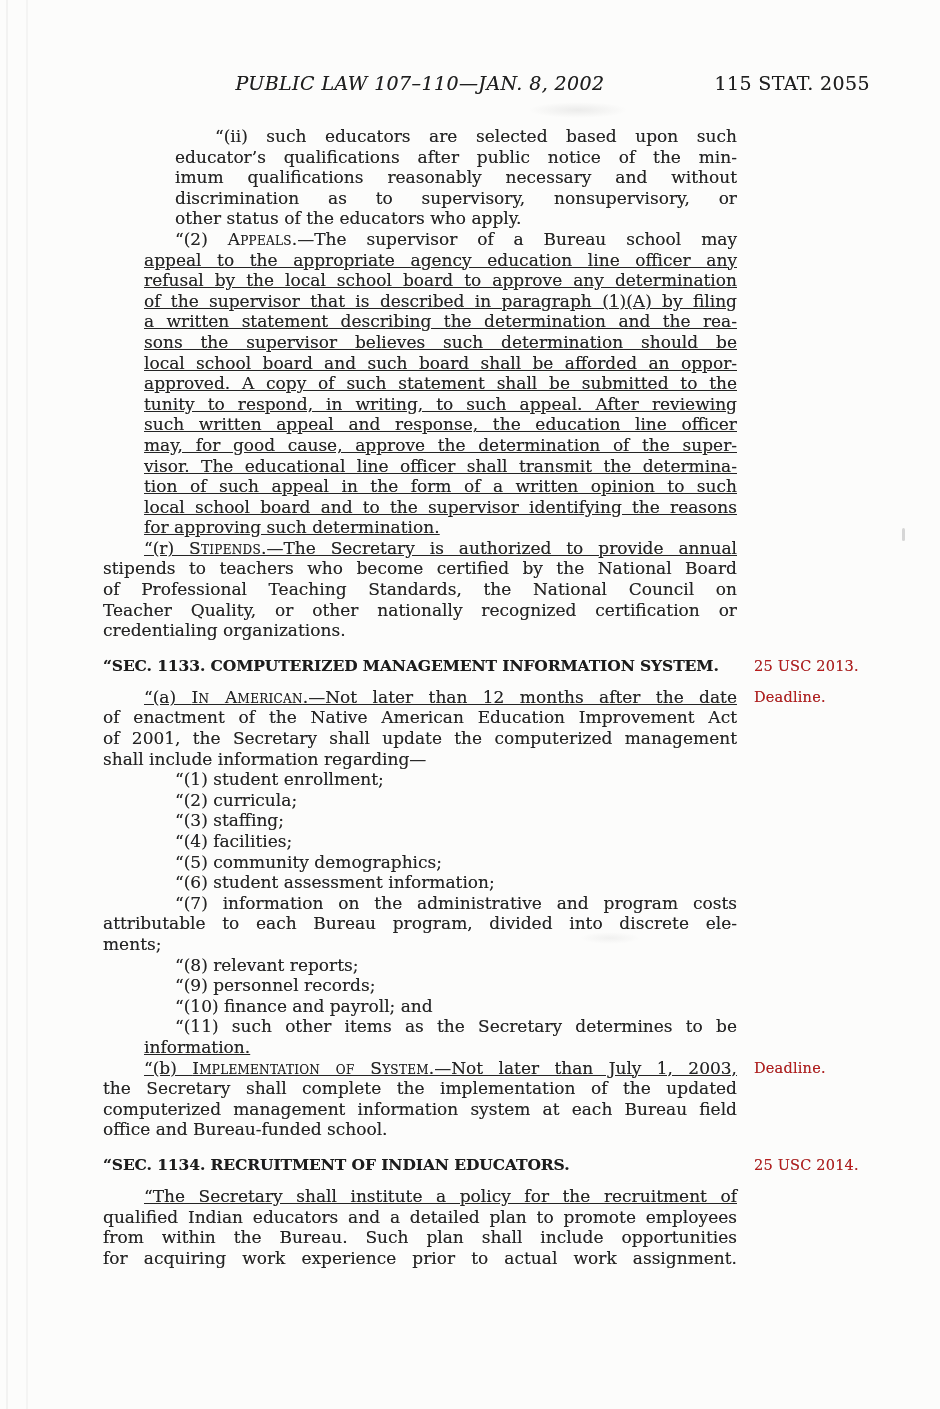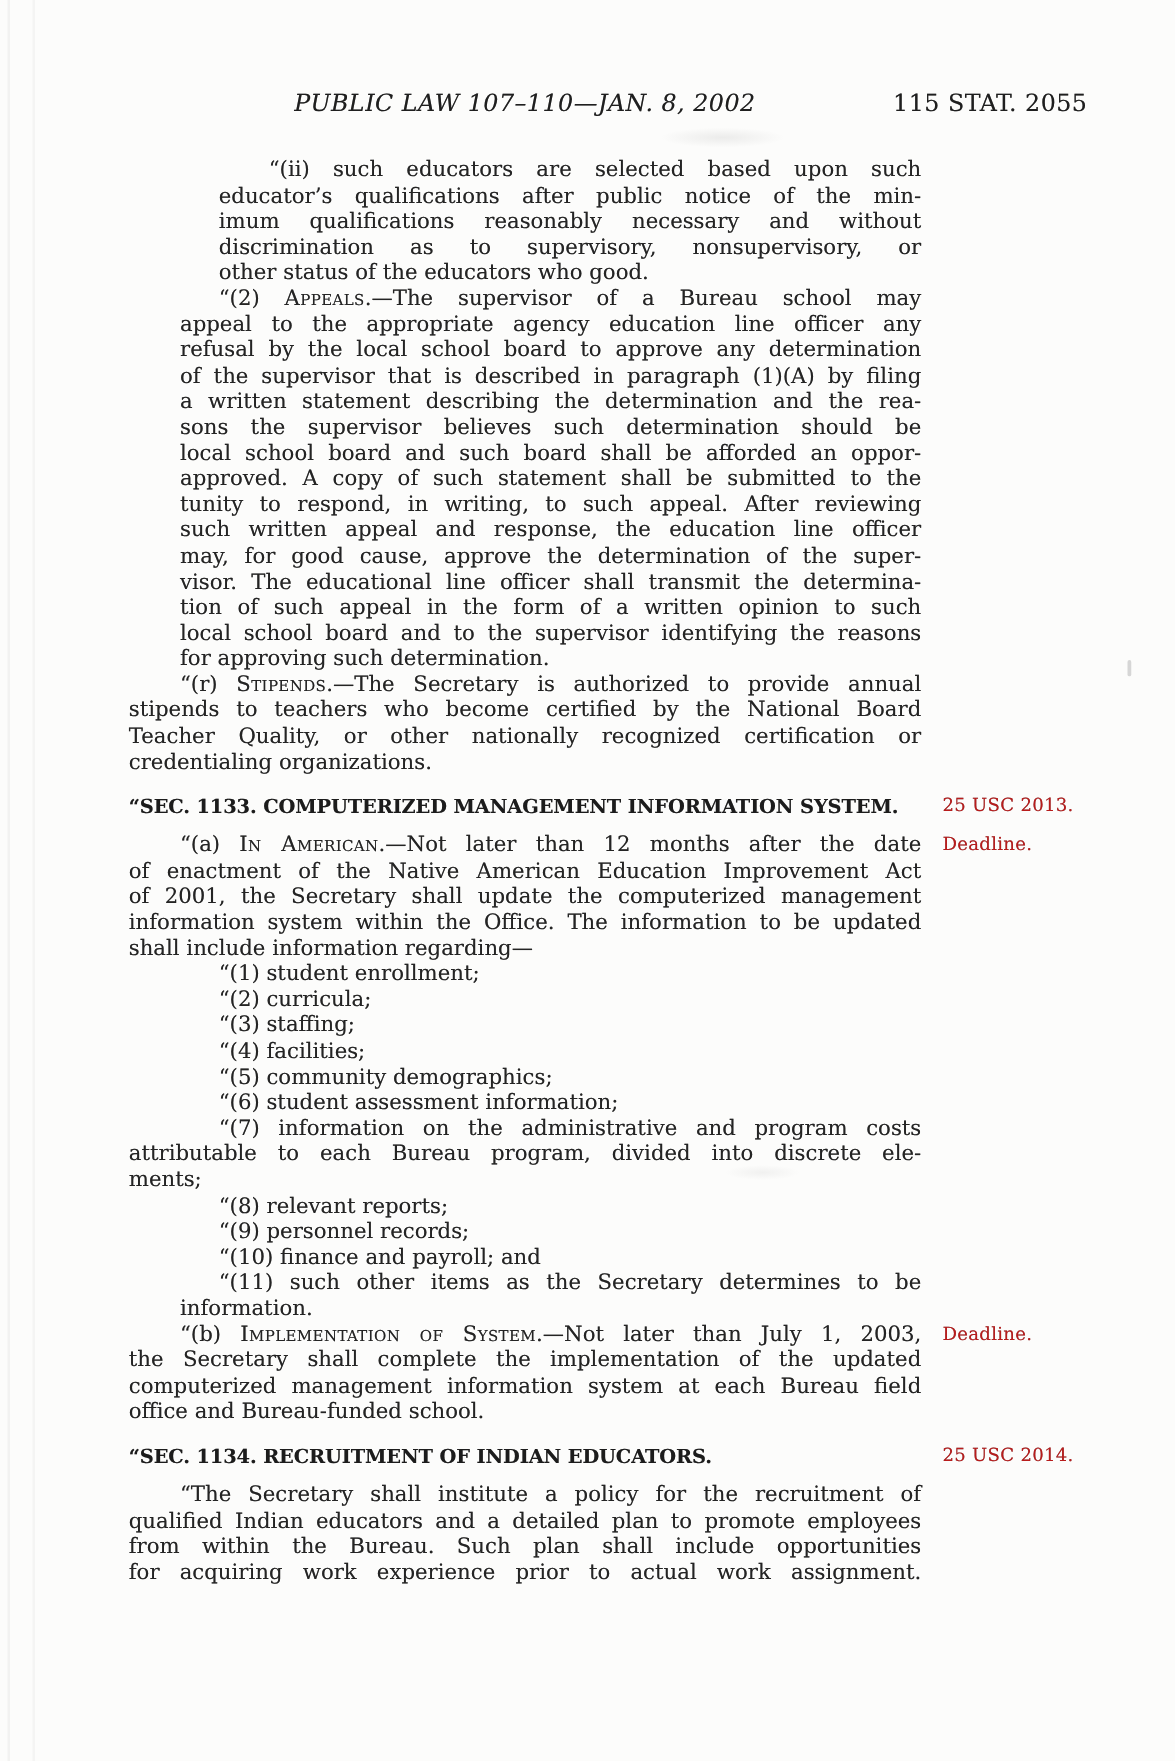--- a/index.html
+++ b/index.html
@@ -25,21 +25,21 @@
   
   .column {
     position:absolute; left:103px; top:126px; width:634px;
     font-size:17px; line-height:20.6px; color:#242424;
     text-shadow:0 0 0.5px rgba(40,40,40,0.5);
   }
   .para { position:relative; }
   .line { text-align:justify; text-align-last:justify; }
   .line.nojust { text-align-last:left; }
   .ind0 { padding-left:0; }
-  .ind1 { padding-left:41px; }
+  .ind1 { padding-left:41px;text-decoration:underline; }
   .ind2 { padding-left:72px; }
   .ind3 { padding-left:112px; }
   .sc { font-variant:small-caps; letter-spacing:0.3px; }
 
   .heading {
     position:relative; font-weight:bold; font-size:15.5px; line-height:20px;
     letter-spacing:-0.1px; margin:15px 0 11px 0; color:#1c1c1c;
     text-align:left; text-align-last:left;
   }
   .note {
@@ -73,21 +73,21 @@
     <span class="law-title">PUBLIC LAW 107–110—JAN. 8, 2002</span>
   </div>
   <span class="stat-number">115 STAT. 2055</span>
 
   <div class="column">
       <div class="para">
         <div class="line ind3">“(ii) such educators are selected based upon such</div>
         <div class="line ind2">educator’s qualifications after public notice of the min-</div>
         <div class="line ind2">imum qualifications reasonably necessary and without</div>
         <div class="line ind2">discrimination as to supervisory, nonsupervisory, or</div>
-        <div class="line ind2 nojust">other status of the educators who good.</div>
+        <div class="line ind2 nojust">other status of the educators who apply.</div>
       </div>
       <div class="para">
         <div class="line ind2">“(2) <span class="sc">Appeals</span>.—The supervisor of a Bureau school may</div>
         <div class="line ind1">appeal to the appropriate agency education line officer any</div>
         <div class="line ind1">refusal by the local school board to approve any determination</div>
         <div class="line ind1">of the supervisor that is described in paragraph (1)(A) by filing</div>
         <div class="line ind1">a written statement describing the determination and the rea-</div>
         <div class="line ind1">sons the supervisor believes such determination should be</div>
         <div class="line ind1">local school board and such board shall be afforded an oppor-</div>
         <div class="line ind1">approved. A copy of such statement shall be submitted to the</div>
@@ -95,30 +95,30 @@
         <div class="line ind1">such written appeal and response, the education line officer</div>
         <div class="line ind1">may, for good cause, approve the determination of the super-</div>
         <div class="line ind1">visor. The educational line officer shall transmit the determina-</div>
         <div class="line ind1">tion of such appeal in the form of a written opinion to such</div>
         <div class="line ind1">local school board and to the supervisor identifying the reasons</div>
         <div class="line ind1 nojust">for approving such determination.</div>
       </div>
       <div class="para">
         <div class="line ind1">“(r) <span class="sc">Stipends</span>.—The Secretary is authorized to provide annual</div>
         <div class="line ind0">stipends to teachers who become certified by the National Board</div>
+        <div class="line ind0">of Professional Teaching Standards, the National Council on</div>
         <div class="line ind0">Teacher Quality, or other nationally recognized certification or</div>
         <div class="line ind0 nojust">credentialing organizations.</div>
       </div>
       <div class="heading">“SEC. 1133. COMPUTERIZED MANAGEMENT INFORMATION SYSTEM.<span class="note">25 USC 2013.</span></div>
       <div class="para">
         <span class="note">Deadline.</span>
         <div class="line ind1">“(a) <span class="sc">In American</span>.—Not later than 12 months after the date</div>
         <div class="line ind0">of enactment of the Native American Education Improvement Act</div>
         <div class="line ind0">of 2001, the Secretary shall update the computerized management</div>
-        <div class="line ind0">information system within the Office. The information to be updated</div>
         <div class="line ind0 nojust">shall include information regarding—</div>
       </div>
       <div class="para">
         <div class="line ind2 nojust">“(1) student enrollment;</div>
       </div>
       <div class="para">
         <div class="line ind2 nojust">“(2) curricula;</div>
       </div>
       <div class="para">
         <div class="line ind2 nojust">“(3) staffing;</div>

